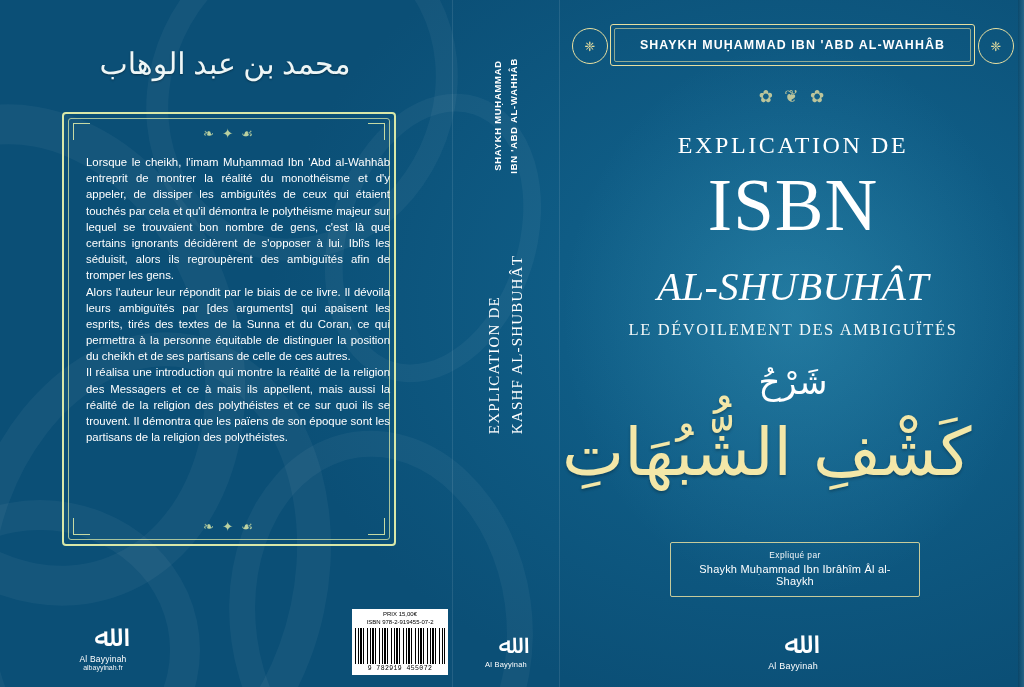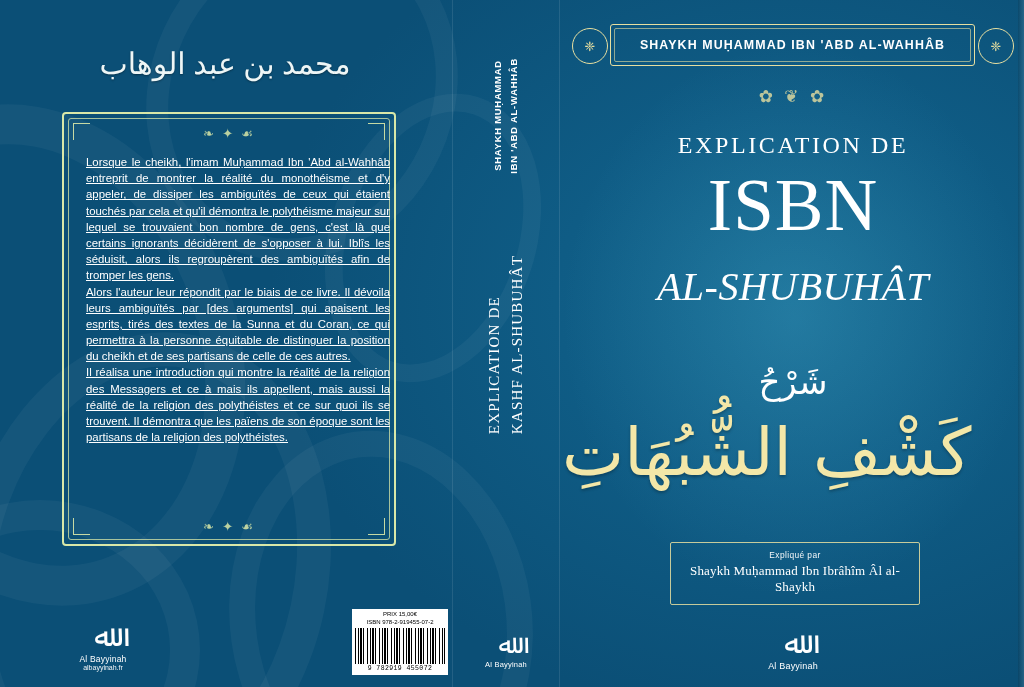--- a/index.html
+++ b/index.html
@@ -118,21 +118,20 @@
   .frame-orn.bottom { bottom: 10px; }
 
   .back-text {
     position: absolute;
     left: 22px; right: 4px;
     top: 40px;
     color: #ffffff;
     font-size: 11.4px;
     line-height: 1.42;
     text-align: justify;
-    text-decoration: underline;
   }
   .back-text p { margin: 0; }
 
   
   .pub-back {
     position: absolute;
     left: 58px;
     bottom: 16px;
     width: 90px;
     text-align: center;
@@ -393,22 +392,22 @@
     color: #ffffff;
     box-sizing: border-box;
   }
   .explainer-label {
     font-size: 8.4px;
     letter-spacing: 0.4px;
     opacity: 0.95;
     margin-bottom: 3px;
   }
   .explainer-name {
-    font-size: 13px;
-    font-family: Liberation Serif, serif;
+    font-size: 11px;
+    font-family: Liberation Sans, sans-serif;
     letter-spacing: 0.2px;
   }
 
   .pub-front {
     position: absolute;
     left: 50%;
     transform: translateX(-50%);
     bottom: 16px;
     width: 96px;
     text-align: center;
@@ -499,20 +498,21 @@
       <div class="author-banner">
         <span>SHAYKH MUḤAMMAD IBN 'ABD AL-WAHHÂB</span>
       </div>
 
       <div class="top-flourish">✿ ❦ ✿</div>
 
       <div class="front-title-block">
         <div class="explication">EXPLICATION DE</div>
         <div class="main-title-1">ISBN</div>
         <div class="main-title-2">AL-SHUBUHÂT</div>
+        <div class="subtitle">LE DÉVOILEMENT DES AMBIGUÏTÉS</div>
       </div>
 
       <div class="arabic-shrah">شَرْحُ</div>
       <div class="arabic-main">كَشْفِ الشُّبُهَاتِ</div>
 
       <div class="explainer-box">
         <div class="explainer-label">Expliqué par</div>
         <div class="explainer-name">Shaykh Muḥammad Ibn Ibrâhîm Âl al-Shaykh</div>
       </div>
 

